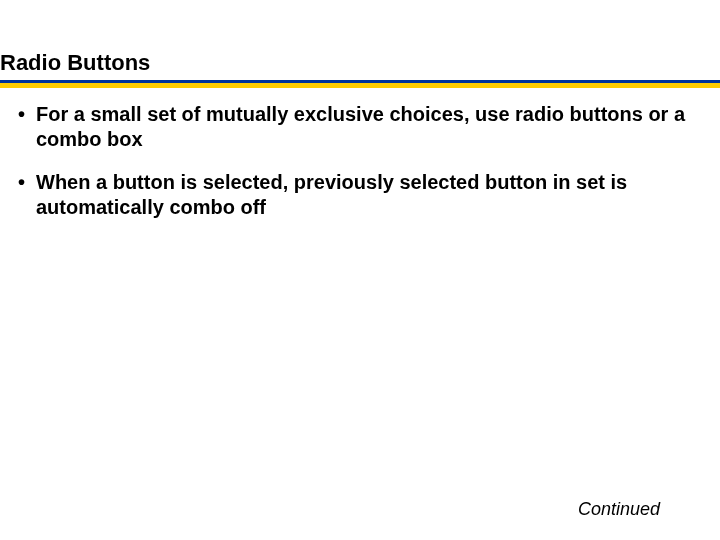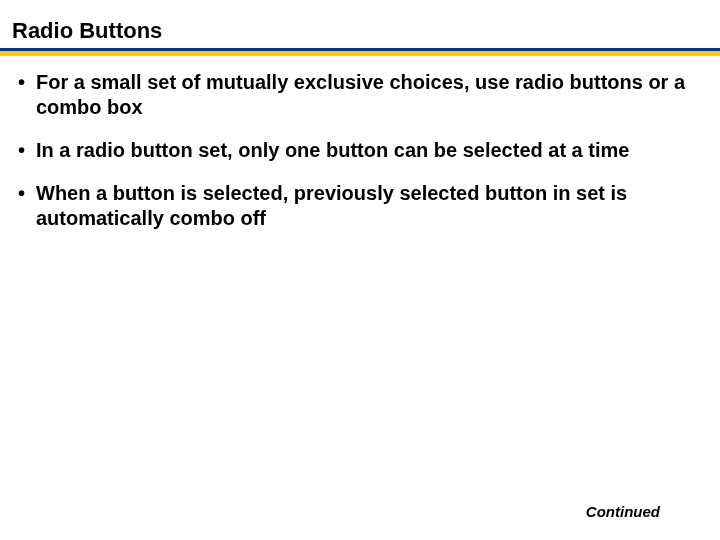--- a/index.html
+++ b/index.html
@@ -14,21 +14,22 @@
       font-family: Arial, Helvetica, sans-serif;
       position: relative;
       overflow: hidden;
     }
     .slide {
       width: 100%;
       height: 100%;
       padding: 0;
     }
     .title-area {
-      padding: 18px 12px 4px 12px;
+      padding: 18px 12px 4px 0;
+      margin-top: 32px;
     }
     .title {
       font-size: 22px;
       font-weight: bold;
       color: #000;
     }
     .rule-blue {
       height: 3px;
       background: #003399;
       width: 100%;
@@ -58,36 +59,35 @@
       position: absolute;
       left: 0;
       top: 0;
       font-size: 20px;
       color: #000;
     }
     .continued {
       position: absolute;
       right: 60px;
       bottom: 20px;
-      font-size: 15px;
-      font-weight: bold;
+      font-size: 18px;
+      font-weight: normal;
       font-style: italic;
       color: #000;
     }
   </style>
 </head>
 <body>
 
 <div class="slide">
   <div class="title-area">
     <div class="title">Radio Buttons</div>
   </div>
   <div class="rule-blue"></div>
   <div class="rule-yellow"></div>
   <div class="content">
     <ul>
       <li>For a small set of mutually exclusive choices, use radio buttons or a combo box</li>
-      <li>In a radio button set, only one button can be selected at a time</li>
       <li>When a button is selected, previously selected button in set is automatically combo off</li>
     </ul>
   </div>
   <div class="continued">Continued</div>
 </div>
 
 </body></html>

